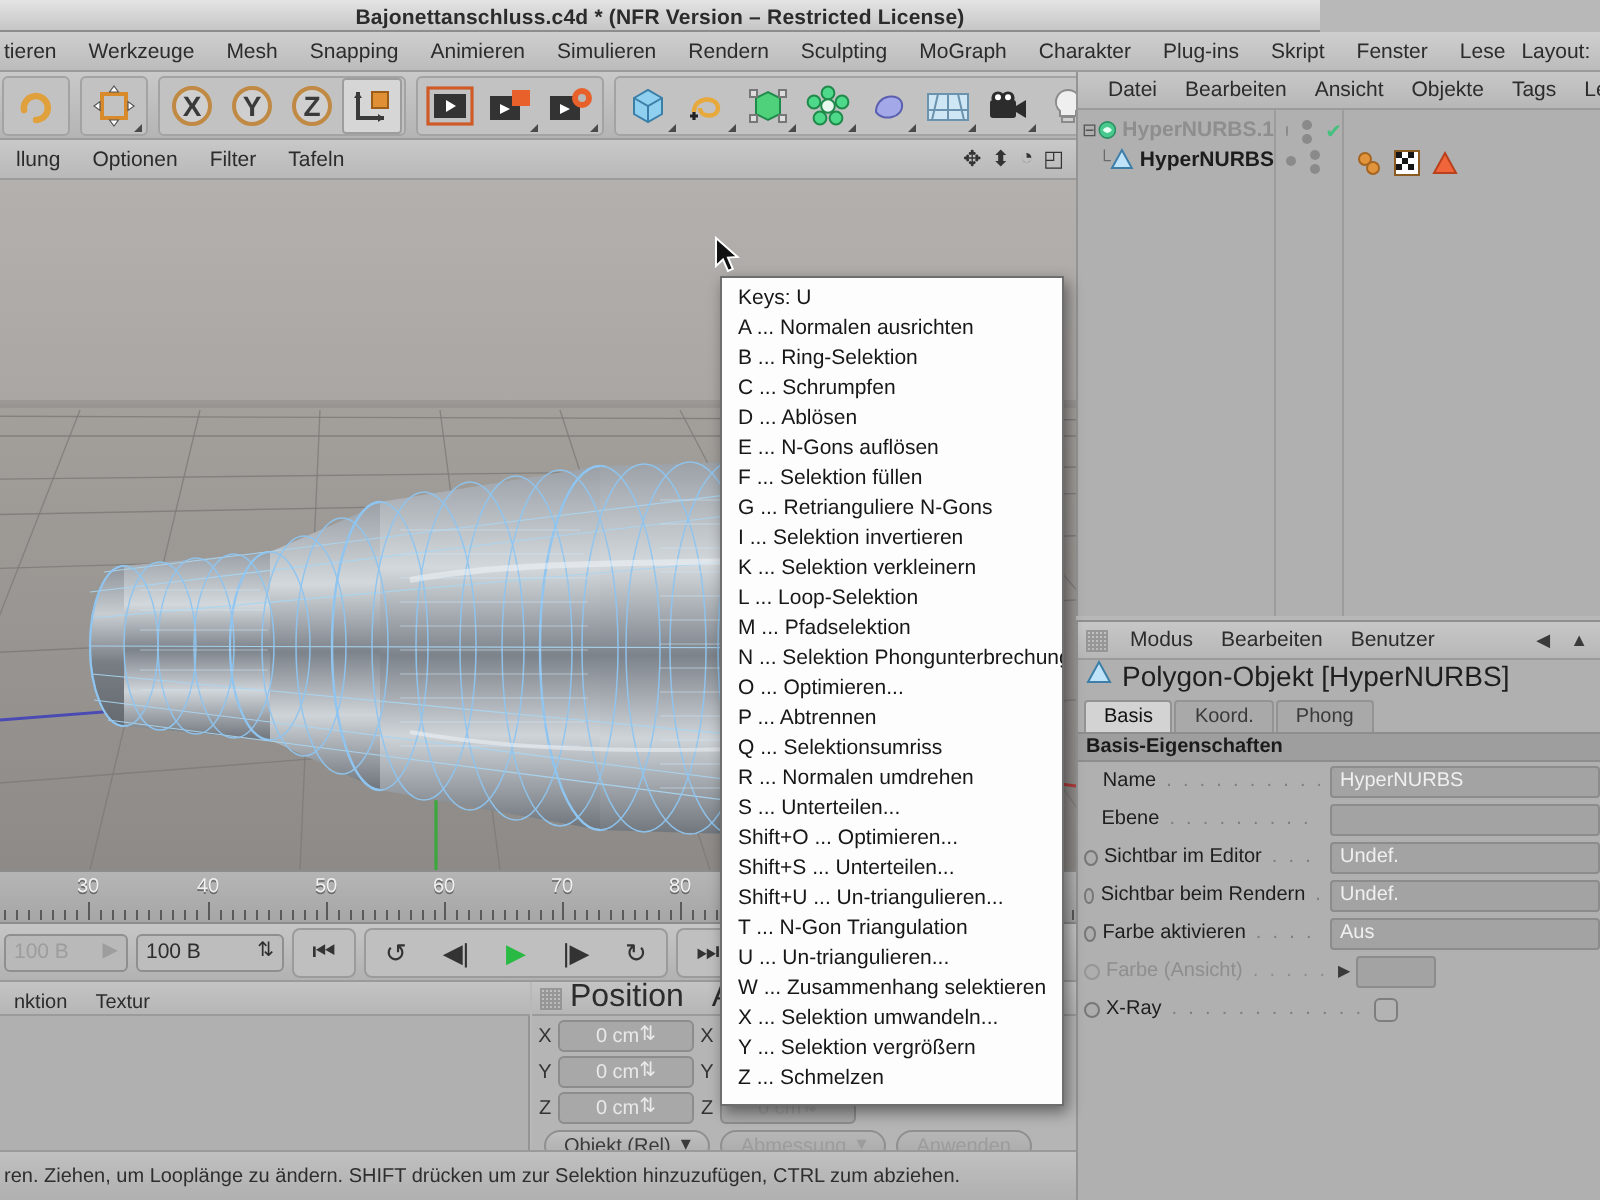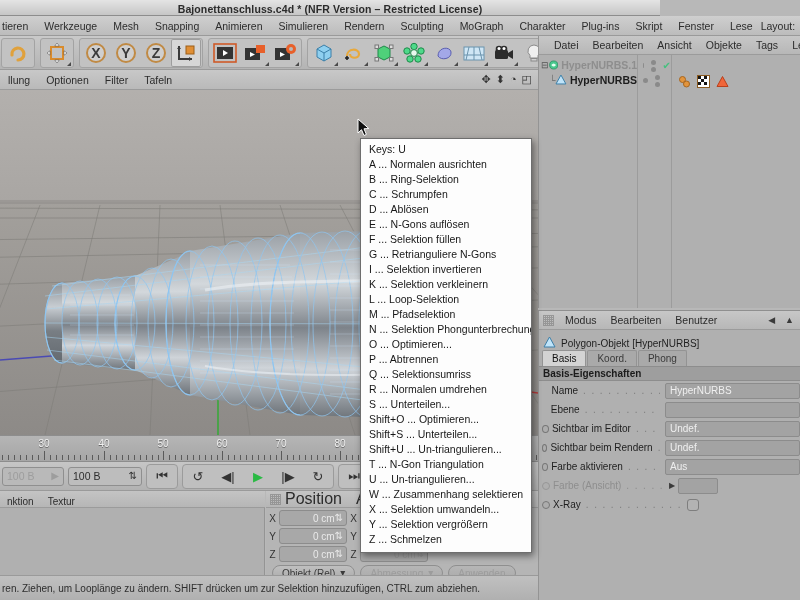--- a/index.html
+++ b/index.html
@@ -143,21 +143,21 @@
                      repeating-linear-gradient(90deg,#8d8d8d 0 1px,transparent 1px 2px);
     opacity:.8; }
   .coordhdr .mi{ font-size:16px; color:#2c2c2c; padding-right:14px; }
   .coordcols{ display:flex; padding:2px 0 0 2px; gap:2px; }
   .ccol{ display:flex; flex-direction:column; gap:2px; }
   .crow{ display:flex; align-items:center; gap:2px; }
   .crow .ax{ font-size:10px; color:#333; width:9px; text-align:center; }
   .cfld{
     width:68px;height:16px;background:#a8a8a8;border:1px solid #8c8c8c;border-radius:3px;
     font-size:10px;color:#e9e9e9;display:flex;align-items:center;padding:0 3px;
-    justify-content:flex-end;
+    justify-content:center;
   }
   .cfld.dim{ color:#9a9a9a; }
   .btnrow{ display:flex; gap:5px; padding:3px 0 0 6px;align-items:center; }
   .pill{
     height:16px;background:linear-gradient(#bfbfbf,#ababab);border:1px solid #8f8f8f;
     border-radius:8px;font-size:10px;color:#3a3a3a;display:flex;align-items:center;
     justify-content:center;gap:5px;padding:0 9px;
   }
   .pill.dim{ color:#9c9c9c; background:linear-gradient(#b6b6b6,#aaa); }
 
@@ -190,22 +190,22 @@
 
   
   .attrmgr{
     position:absolute; left:538px; top:310px; width:262px; height:333px;
     background:#b0b0b0; border-left:1px solid #949494; border-top:1px solid #8f8f8f;
   }
   .ambar{ height:19px; display:flex; align-items:center;
     background:linear-gradient(#c7c7c7,#b7b7b7); border-bottom:1px solid #9b9b9b; }
   .ambar .mi{ font-size:10.5px; color:#2c2c2c; padding:0 7px; }
   .ambar .navs{ margin-left:auto; display:flex; gap:10px; padding-right:6px; color:#3a3a3a; font-size:9px; }
-  .amtitle{ display:flex; align-items:flex-end; height:19px; padding-left:4px; gap:5px;
-    font-size:10px; color:#1e1e1e; }
+  .amtitle{ display:flex; align-items:flex-start; height:19px; padding-left:4px; gap:5px;
+    font-size:14px; color:#1e1e1e; }
   .tabs{ display:flex; height:17px; padding-left:3px; align-items:flex-end; }
   .tab{ font-size:10px; color:#3a3a3a; padding:2px 9px; background:#a9a9a9;
         border:1px solid #939393; border-bottom:none; border-radius:2px 2px 0 0; margin-right:1px; }
   .tab.active{ background:#d3d3d3; color:#111; }
   .secthdr{ height:15px; background:#9e9e9e; border-top:1px solid #8d8d8d;
     border-bottom:1px solid #8d8d8d; font-size:10px; font-weight:bold; color:#1b1b1b;
     display:flex; align-items:center; padding-left:4px; }
   .prow{ display:flex; align-items:center; height:19px; padding-left:3px; gap:3px; }
   .prow .radio{ width:8px;height:8px;border:1px solid #777;border-radius:50%;background:#adadad; }
   .prow .plabel{ font-size:10px; color:#1e1e1e; white-space:nowrap; }

